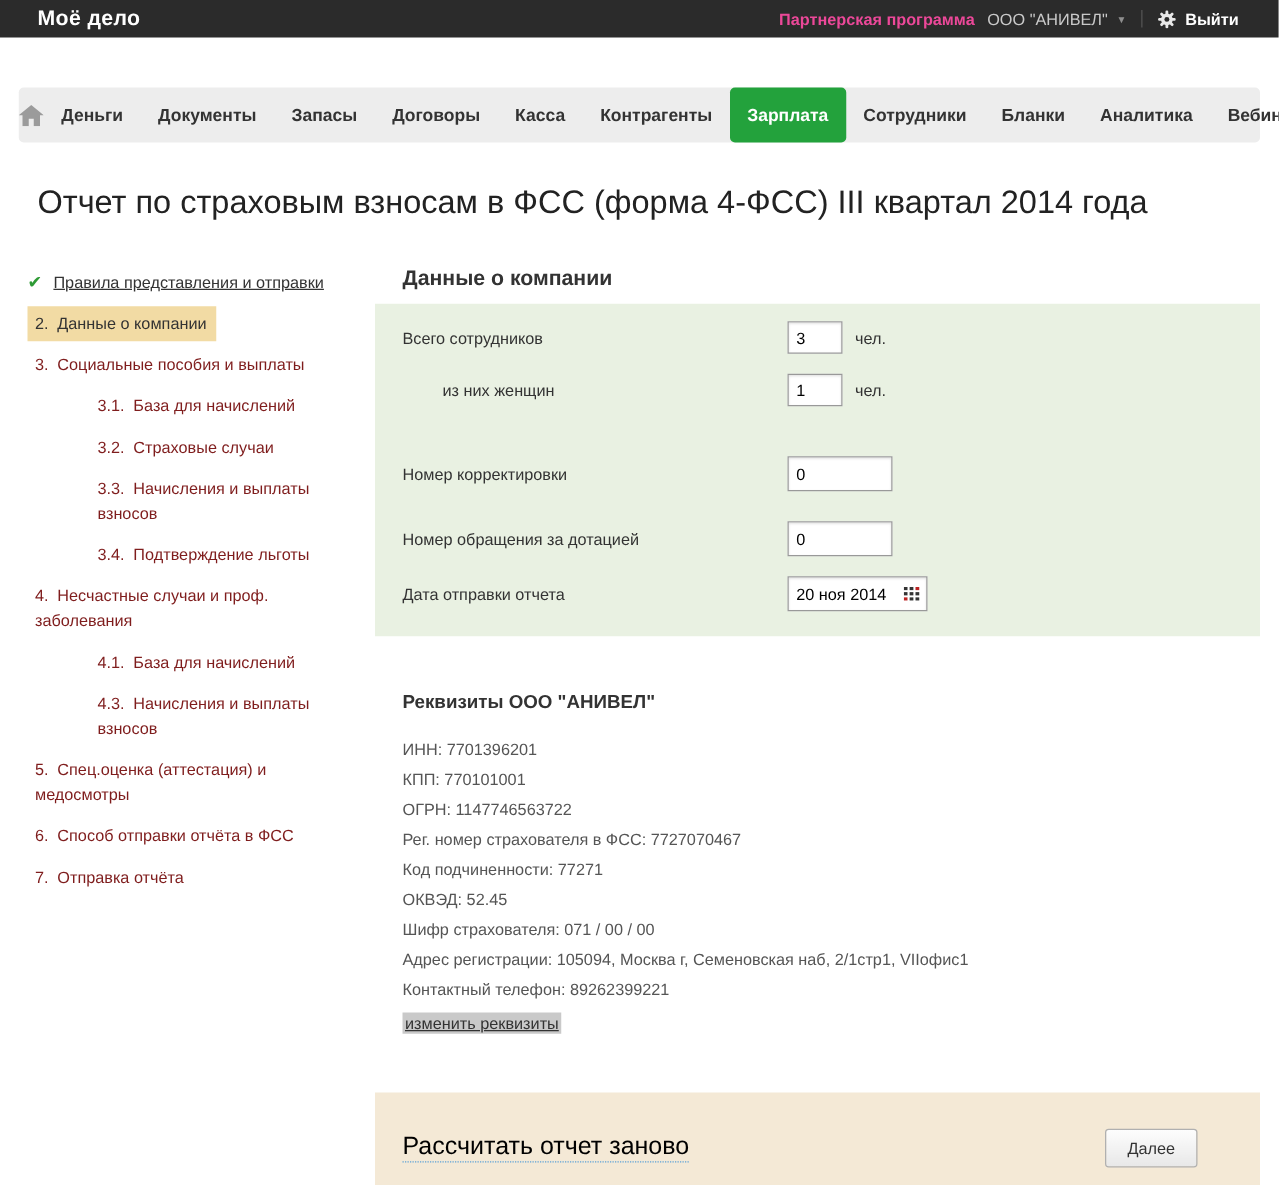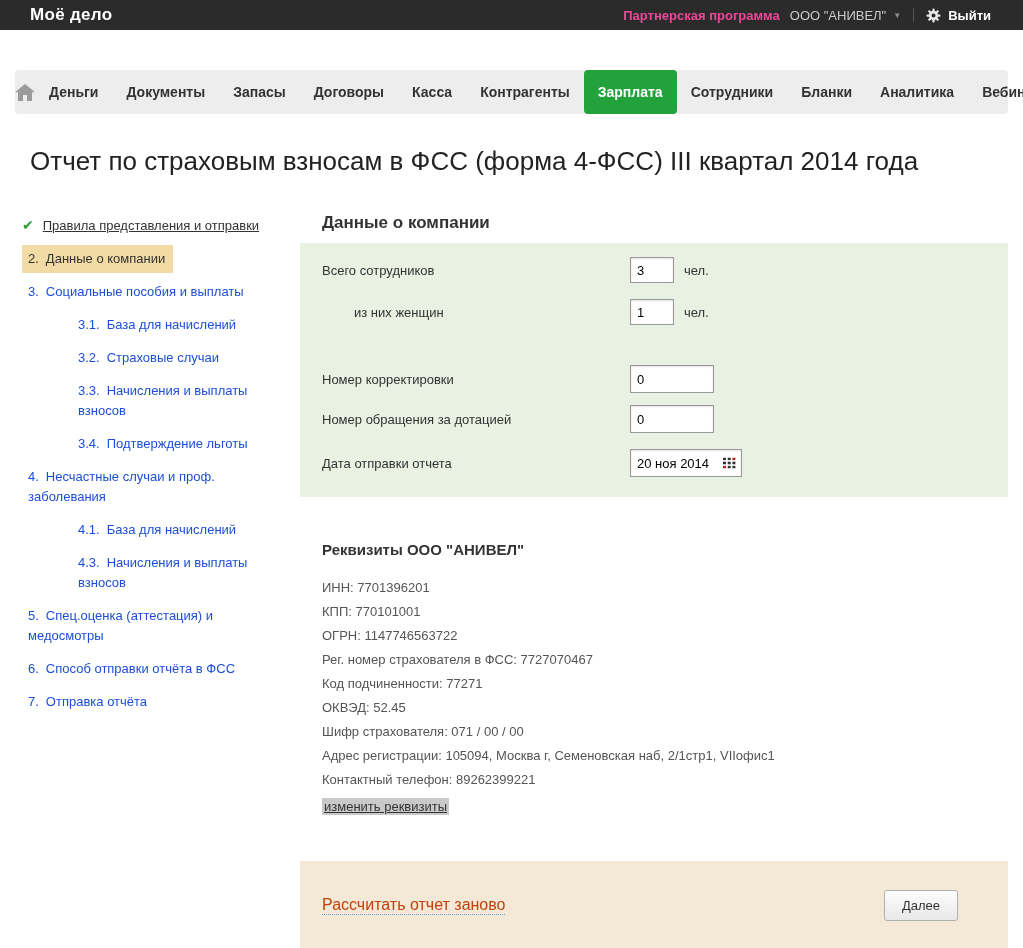--- a/index.html
+++ b/index.html
@@ -28,38 +28,38 @@
   .tab.active { background: #23a23c; color: #fff; }
 
   
   h1 { margin: 32px 15px 24px; padding-left: 15px; font-size: 26px; font-weight: normal; color: #222; }
 
   
   .layout { display: flex; margin: 0 15px; align-items: flex-start; }
   .sidebar { width: 285px; flex: 0 0 285px; padding-top: 10px; font-size: 13px; }
   .side-row { margin-bottom: 5px; padding-left: 7px; }
   .side-row.sub { padding-left: 57px; }
-  .side-item { display: inline-block; padding: 4px 8px 4px 6px; line-height: 20px; color: #1d4ed8; cursor: pointer; }
+  .side-item { display: inline-block; padding: 4px 8px 4px 6px; line-height: 20px; color: #7f1d1d; cursor: pointer; }
   .side-item .num { margin-right: 7px; }
   .side-item.active { background: #f2dba4; color: #333; }
   .side-item.done { padding-left: 0; color: #333; }
   .side-item.done .lbl { text-decoration: underline; }
   .check { color: #2e9b35; font-size: 14px; margin-right: 9px; }
 
   .main { flex: 1; min-width: 0; }
   h2 { font-size: 17px; color: #333; margin: 12px 0 10px 22px; }
 
   
   .green-panel { background: #e9f1e2; padding: 14px 22px 20px; }
   .form-row { display: flex; align-items: center; font-size: 13px; color: #333; }
   .form-row .flabel { flex: 0 0 308px; }
   .form-row:nth-child(1) { margin-bottom: 16px; }
   .form-row:nth-child(2) { margin-bottom: 40px; }
   .form-row:nth-child(2) .flabel { padding-left: 32px; }
-  .form-row:nth-child(3) { margin-bottom: 12px; }
+  .form-row:nth-child(3) { margin-bottom: 24px; }
   .form-row:nth-child(4) { margin-bottom: 16px; }
   .input-wrap { position: relative; display: inline-block; }
   .form-row input { height: 26px; border: 1px solid #999; background: #fff; font-size: 13px;
     font-family: "Liberation Sans", sans-serif; padding: 0 6px; color: #000;
     box-shadow: inset 0 1px 2px rgba(0,0,0,.12); }
   .form-row:nth-child(1) input, .form-row:nth-child(2) input { width: 44px; }
   .form-row:nth-child(3) input, .form-row:nth-child(4) input { width: 84px; height: 28px; }
   .form-row:nth-child(5) input { width: 112px; height: 28px; padding-right: 24px; }
   .cal-icon { position: absolute; right: 6px; top: 50%; transform: translateY(-50%); cursor: pointer; line-height: 0; }
   .suffix { margin-left: 10px; }
@@ -67,21 +67,21 @@
   
   h3 { font-size: 15px; color: #333; margin: 44px 0 18px 22px; }
   .req-lines { margin-left: 22px; font-size: 13px; color: #555; }
   .req-line { line-height: 24px; }
   .edit-link { display: inline-block; margin: 6px 0 0 22px; font-size: 13px; color: #333;
     background: #c9c9c9; text-decoration: underline; padding: 1px 2px; cursor: pointer; }
 
   
   .footer-bar { margin-top: 46px; height: 88px; background: #f4e9d6; display: flex;
     align-items: center; justify-content: space-between; padding: 0 50px 0 22px; }
-  .recalc { font-size: 16px; color: #c2410c; border-bottom: 1px dotted #5aa1d8; cursor: pointer; }
+  .recalc { font-size: 20px; color: #000000; border-bottom: 1px dotted #5aa1d8; cursor: pointer; }
   .next-btn { font-family: "Liberation Sans", sans-serif; font-size: 13px; color: #333;
     background: linear-gradient(#fdfdfd, #e8e8e8); border: 1px solid #b0b0b0; border-radius: 3px;
     padding: 7px 17px; cursor: pointer; }
 </style>
 </head>
 <body>
 
 <div class="topbar">
   <div class="logo">Моё дело</div>
   <div class="topbar-right">

